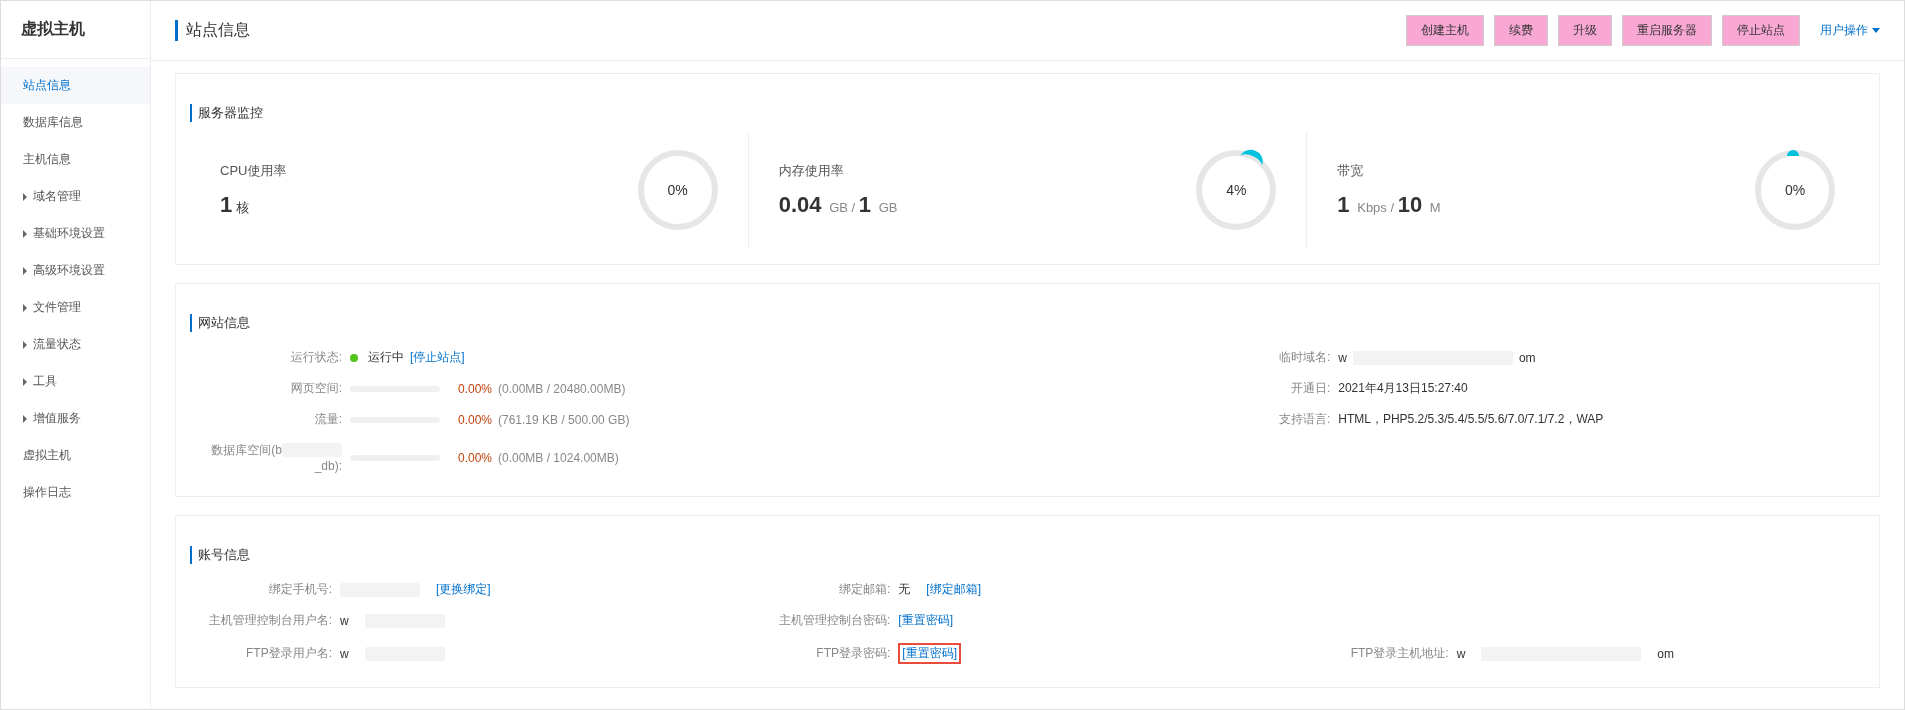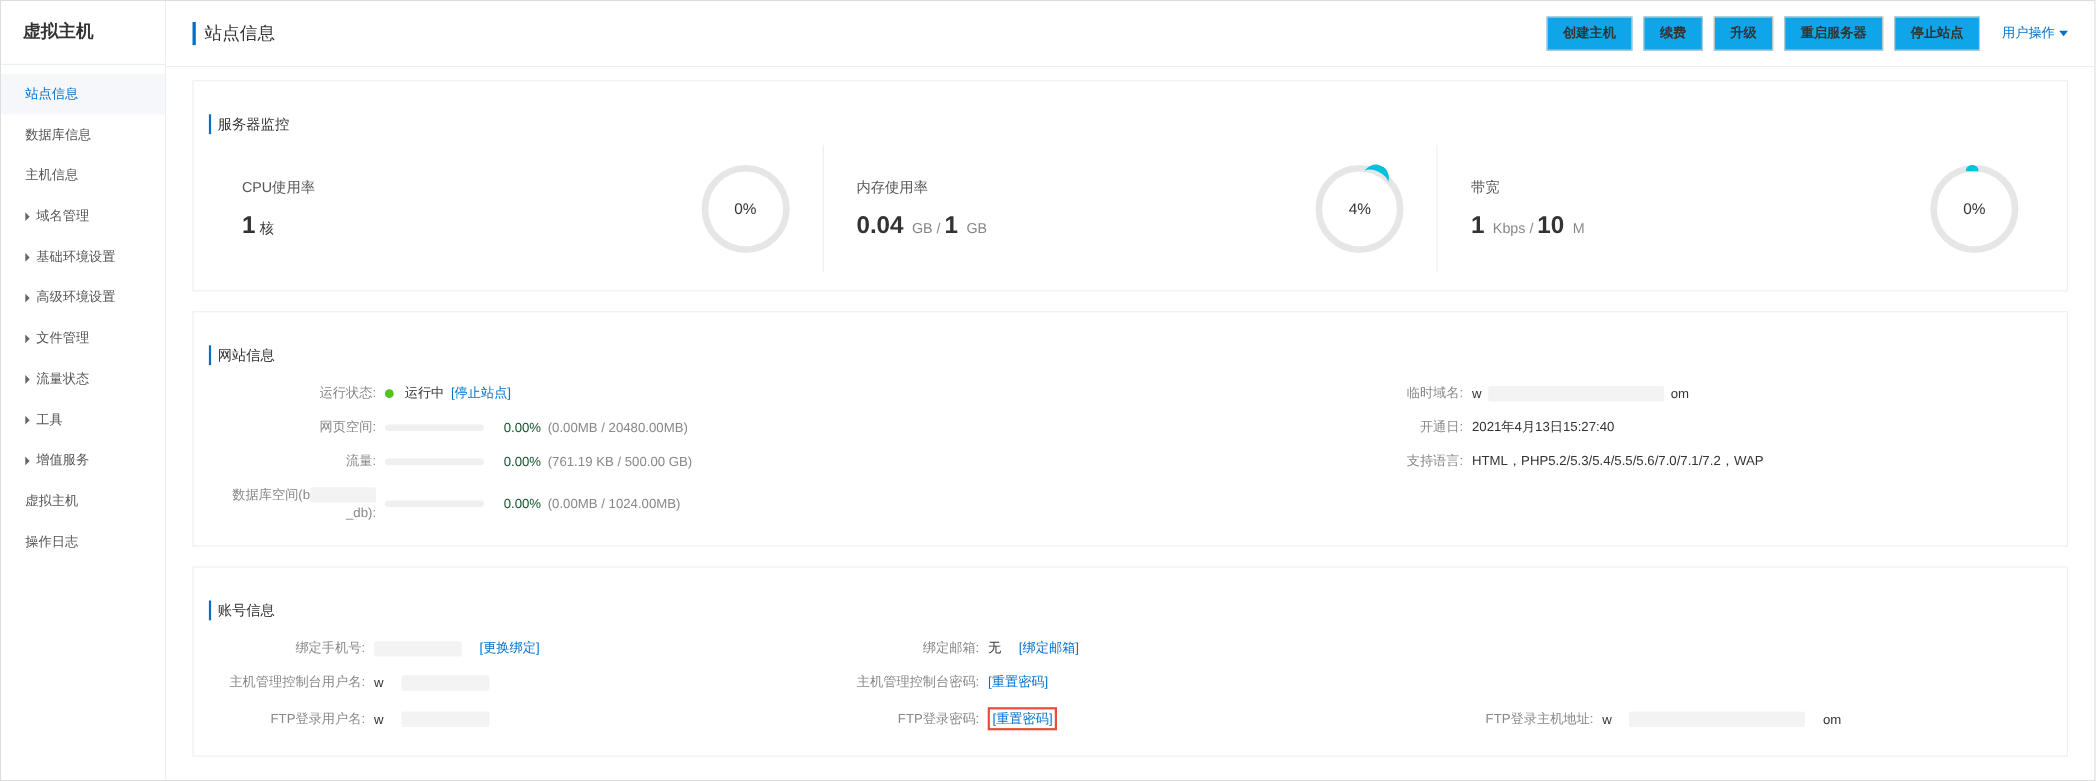--- a/index.html
+++ b/index.html
@@ -9,21 +9,21 @@
   .sidebar-title { font-size: 16px; font-weight: bold; padding: 18px 20px 18px 20px; border-bottom: 1px solid #eee; color: #333; }
   .side-nav { list-style: none; padding-top: 8px; }
   .side-nav li { padding: 10px 20px 10px 22px; font-size: 12px; color: #555; cursor: pointer; display: flex; align-items: center; }
   .side-nav li.active { color: #0070cc; background: #f5f7fa; font-weight: 500; }
   .side-nav li .caret { display:inline-block; width:0; height:0; border-top:4px solid transparent; border-bottom:4px solid transparent; border-left:4px solid #666; margin-right:6px; }
   .side-nav li.nocaret { padding-left: 22px; }
   .main { flex: 1; display: flex; flex-direction: column; overflow: hidden; }
   .page-header { display:flex; align-items:center; justify-content:space-between; padding: 14px 24px; border-bottom:1px solid #eee; }
   .page-title { font-size: 16px; font-weight: 500; color:#333; border-left: 3px solid #0070cc; padding-left: 8px; }
   .header-actions { display:flex; align-items:center; gap:10px; }
-  .btn { display:inline-block; border:1px solid #ccc; padding: 6px 14px; font-size:12px; background:#0ea5e9; color:#333; cursor:pointer;font-weight:bold; }
+  .btn { display:inline-block; border:1px solid #ccc; padding: 6px 14px; font-size:12px; background:#f9a8d4; color:#333; cursor:pointer; }
   .user-op { color:#0070cc; cursor:pointer; display:flex; align-items:center; gap:4px; padding-left: 10px;}
   .user-op .chev { width:0;height:0;border-left:4px solid transparent;border-right:4px solid transparent;border-top:5px solid #0070cc; }
   .content { padding: 12px 24px; overflow:auto; flex:1; }
   .panel { border:1px solid #eee; background:#fff; margin-bottom: 18px; padding: 10px 14px 16px 14px; }
   .panel-title { font-size: 13px; font-weight: 500; color:#333; border-left:2px solid #0070cc; padding-left:6px; margin: 20px 0 10px 0; }
   .monitor-row { display:flex; }
   .monitor-cell { flex:1; display:flex; justify-content:space-between; align-items:center; padding: 18px 30px; border-right:1px solid #eee; }
   .monitor-cell:last-child { border-right:none; }
   .m-label { font-size: 13px; color:#555; margin-bottom: 12px; }
   .m-value { font-size: 13px; color:#333; }
@@ -33,21 +33,21 @@
   .ring.bw::before { content:""; position:absolute; top:-6px; right:30px; width:12px; height:8px; border-top:6px solid #00c1de; border-radius: 20px 20px 0 0; }
   .kv-area { display:flex; }
   .kv-col { flex:1; }
   .kv-row { display:flex; align-items:center; padding: 7px 0; font-size:12px; color:#333; }
   .kv-label { width: 160px; text-align: right; color:#888; padding-right: 8px; }
   .kv-val { flex:1; display:flex; align-items:center; gap:6px; }
   .status-dot { width:8px; height:8px; border-radius:50%; background:#52c41a; display:inline-block; margin-right:4px; }
   .link-bracket { color:#0070cc; cursor:pointer; }
   .progress { width: 90px; height: 6px; background:#f0f0f0; border-radius:3px; display:inline-block; position:relative; }
   .progress-fill { position:absolute; left:0; top:0; bottom:0; background:#0070cc; border-radius:3px; }
-  .pct { display:inline-block; width:46px; text-align:right; color:#14532d; }
+  .pct { display:inline-block; width:46px; text-align:right; color:#c2410c; }
   .muted { color:#888; }
   .redacted { background:#f3f3f3; color:#f3f3f3; border-radius:2px; display:inline-block; height:14px; }
   .redacted.w80 { width:80px; }
   .redacted.w60 { width:60px; }
   .redacted.w160 { width:160px; }
   .highlight-box { border: 2px solid #e74c3c; padding: 0 2px; }
   .expire-red { color:#e74c3c; }
   .col-7 { flex: 0 0 59%; }
   .col-5 { flex: 0 0 41%; }
   .acct-row { display:flex; }

